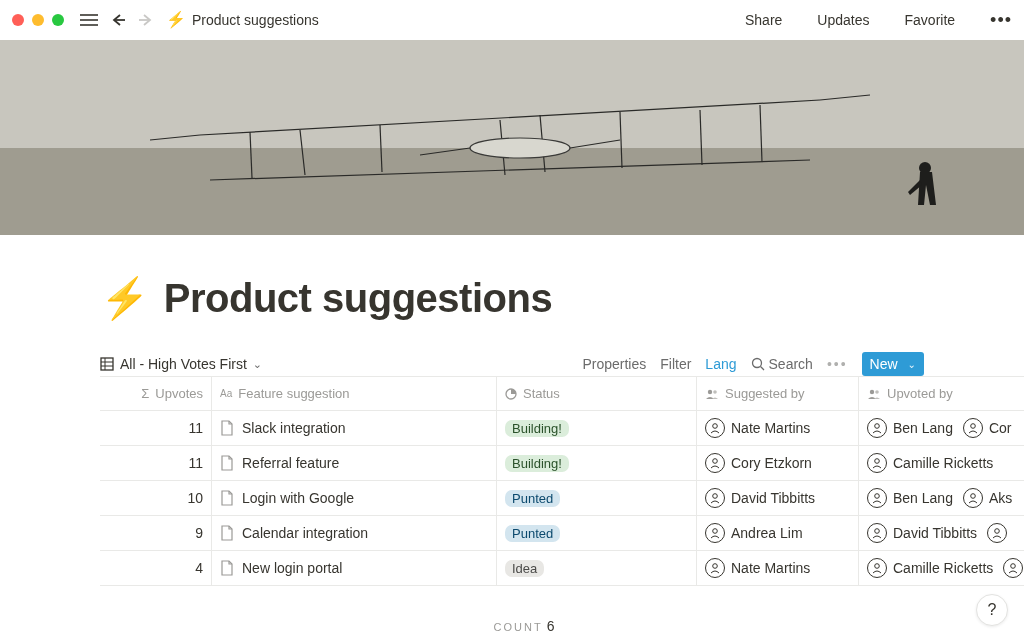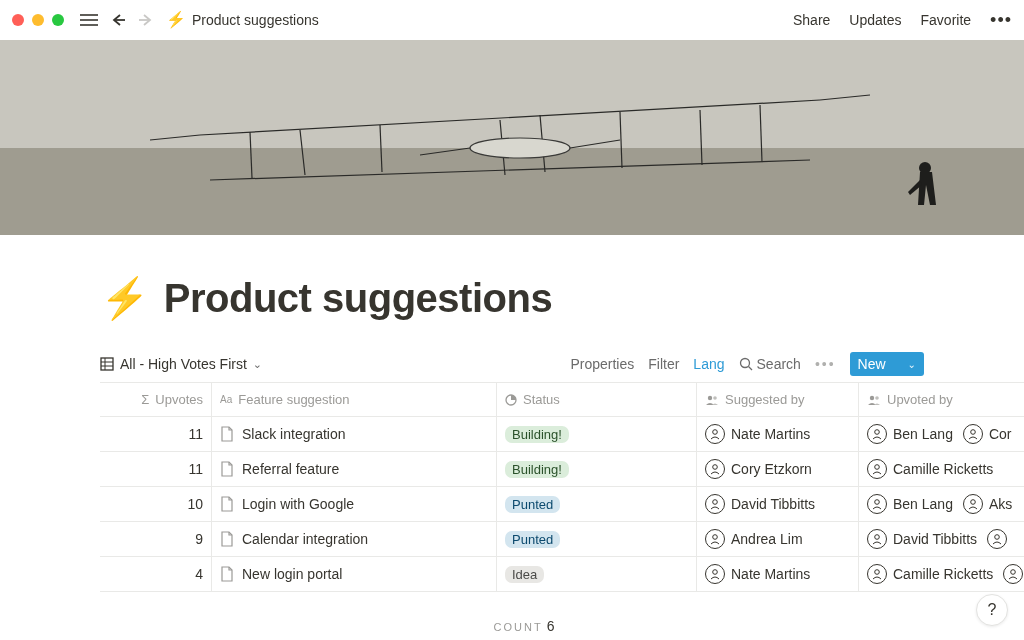--- a/index.html
+++ b/index.html
@@ -23,49 +23,49 @@
   .traffic { display: flex; gap: 8px; margin-right: 6px;}
   .dot { width: 12px; height: 12px; border-radius: 50%; }
   .dot.red { background: #ff5f57; }
   .dot.yellow { background: #febc2e; }
   .dot.green { background: #28c840; }
   .icon-btn { display:flex; align-items:center; justify-content:center; color:#37352f; cursor:pointer; padding:2px;}
   .faded { color: #b7b7b5; }
   .breadcrumb { display:flex; align-items:center; gap:6px; font-size:14px; margin-left:2px;}
   .bolt { color:#f5a623; font-size:16px; line-height:1;}
   .spacer { flex:1; }
-  .top-actions { display:flex; align-items:center; gap:19px; font-size:14px;}
+  .top-actions { display:flex; align-items:center; gap:35px; font-size:14px;}
   .top-actions span { cursor:pointer; }
   .dots { font-size:18px; letter-spacing:1px; }
 
   .cover {
     width: 100%;
     height: 195px;
     background: linear-gradient(#c9c8c2,#b8b7af 55%, #a09d92 55%, #8f8c81);
     position: relative;
     overflow:hidden;
   }
   .cover svg { position:absolute; top:0; left:0; }
 
   .content { padding: 40px 100px 0 100px; }
   .page-title { display:flex; align-items:center; gap:14px; margin-bottom:30px;}
   .page-title .bolt-lg { font-size:40px; color:#f5a623;}
   .page-title h1 { font-size:40px; font-weight:700; letter-spacing:-0.5px;}
 
-  .db-toolbar { display:flex; align-items:center; gap:14px; font-size:14px; color:#6b6b6b; margin-bottom:6px;}
+  .db-toolbar { display:flex; align-items:center; gap:14px; font-size:14px; color:#6b6b6b; }
   .view-switch { display:flex; align-items:center; gap:6px; color:#37352f; font-weight:500; cursor:pointer;}
   .view-switch .chev { font-size:11px; color:#6b6b6b;}
   .tb-sort { color:#2e9bd6; }
   .tb-spacer { flex:1; }
   .tb-item { cursor:pointer; }
   .tb-search { display:flex; align-items:center; gap:4px; }
   .tb-more { letter-spacing:2px; color:#b0b0ae;}
   .new-btn {
     background:#2e9bd6; color:#fff; border-radius:3px;
-    padding:4px 8px; display:flex; align-items:center; gap:22px;
+    padding:4px 8px; display:flex; align-items:center; gap:10px;
     font-weight:500; cursor:pointer;
   }
   .new-btn .chev { font-size:10px; opacity:.9;}
 
   .table { width: 924px; border-top:1px solid #e9e9e7; }
   .row { display:flex; border-bottom:1px solid #e9e9e7; height:35px; align-items:center;}
   .row.header { color:#9b9a97; font-size:13px; height:34px;}
   .cell { padding:0 8px; display:flex; align-items:center; gap:8px; border-right:1px solid #e9e9e7; height:100%; overflow:hidden; white-space:nowrap;}
   .cell:last-child { border-right:none; }
   .c-up { width:112px; justify-content:flex-end; }

